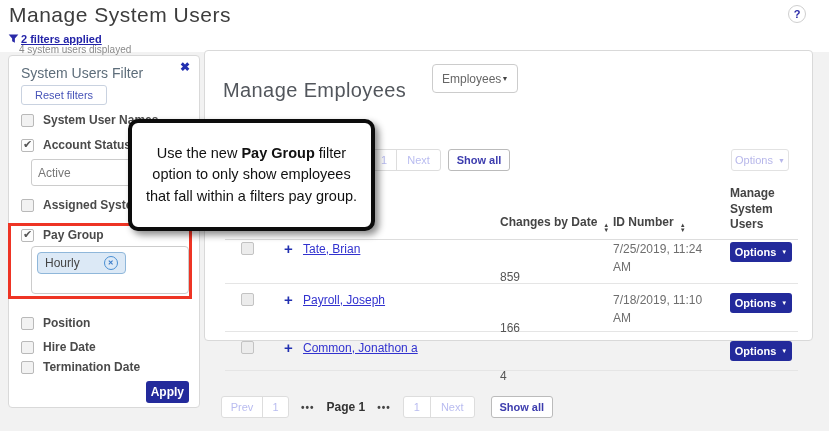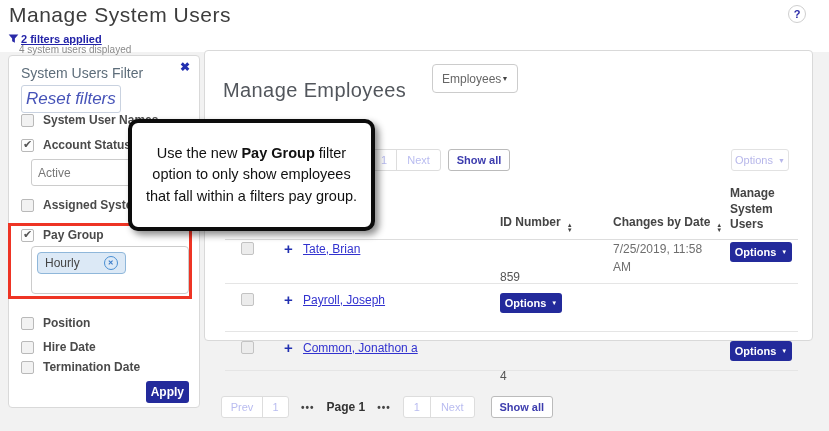--- a/index.html
+++ b/index.html
@@ -14,21 +14,21 @@
   .content-bg { position:absolute; left:0; top:52px; width:829px; height:379px; background:#f2f2f2; }
 
   
   .panel { position:absolute; background:#fff; border:1px solid #d9d9d9; border-radius:4px; }
   .filter-panel { left:8px; top:55px; width:192px; height:353px; }
   .main-panel  { left:204px; top:50px; width:609px; height:291px; }
 
   
   .fp-title { position:absolute; left:12px; top:9px; font-size:14px; color:#5d6d7a; }
   .fp-close { position:absolute; right:9px; top:4px; font-size:12px; font-weight:700; color:#2230b0; cursor:pointer; }
-  .reset-btn { position:absolute; left:12px; top:29px; font-size:17px; color:#4653b8; background:#fff; border:1px solid #c9d2e0; border-radius:3px; padding:3px 4px; cursor:pointer;font-style:italic; }
+  .reset-btn { position:absolute; left:12px; top:29px; font-size:11px; color:#4653b8; background:#fff; border:1px solid #c9d2e0; border-radius:3px; padding:3px 13px; cursor:pointer; }
   .cb-row { position:absolute; left:12px; display:flex; align-items:center; gap:9px; }
   .cb { width:13px; height:13px; border:1px solid #b9b9b9; background:#f2f2f2; border-radius:2px; position:relative; flex:0 0 13px; cursor:pointer; }
   .cb.checked { background:#fdfdfd; }
   .cb.checked::after { content:"✔"; position:absolute; left:1px; top:-2px; font-size:11px; color:#555; }
   .cb-label { font-size:12px; font-weight:700; color:#4a4a4a; white-space:nowrap; }
   .status-select { position:absolute; left:22px; top:103px; width:156px; height:27px; border:1px solid #ccc; border-radius:3px; background:#fff; display:flex; align-items:center; padding-left:6px; font-size:12px; color:#777; cursor:pointer; }
   .red-box { position:absolute; left:-1px; top:167px; width:184px; height:76px; border:3px solid #ee3424; z-index:3; pointer-events:none; }
   .tag-container { position:absolute; left:22px; top:190px; width:158px; height:48px; border:1px solid #ccc; border-radius:4px; background:#fff; padding:5px; }
   .tag-pill { display:inline-flex; align-items:center; gap:24px; background:#dce9f6; border:1px solid #8fb7da; border-radius:4px; padding:3px 7px; cursor:default; }
   .tag-text { font-size:12px; color:#444; }
@@ -166,45 +166,47 @@
       <span>Options</span>
       <span class="caret">▼</span>
     </div>
   </div>
 
   <div class="tbl-head">
     <div class="tbl-grid">
       <span></span>
         <span></span>
         <span></span>
+      <span class="th"><span>Changes by Date</span><span class="sort"></span></span>
       <span class="th"><span>ID Number</span><span class="sort"></span></span>
-      <span class="th"><span>Changes by Date</span><span class="sort"></span></span>
       <span class="th th-manage">Manage System Users</span>
     </div>
   </div>
 
   <div class="rows">
     <div class="row row-1">
       <div class="tbl-grid">
         <span class="cb"></span>
         <span class="plus">+</span>
         <span class="name-link">Tate, Brian</span>
         <span class="cell-id">859</span>
-        <span class="cell-date">7/25/2019, 11:58 AM</span>
+        <span class="cell-date">7/25/2019, 11:24 AM</span>
         <button class="options-btn">
           <span>Options</span>
           <span class="caret">▼</span>
         </button>
       </div>
     </div>
     <div class="row row-2">
       <div class="tbl-grid">
         <span class="cb"></span>
         <span class="plus">+</span>
         <span class="name-link">Payroll, Joseph</span>
+        <span class="cell-id">166</span>
+        <span class="cell-date">7/18/2019, 11:10 AM</span>
         <button class="options-btn">
           <span>Options</span>
           <span class="caret">▼</span>
         </button>
       </div>
     </div>
     <div class="row row-3">
       <div class="tbl-grid">
         <span class="cb"></span>
         <span class="plus">+</span>

